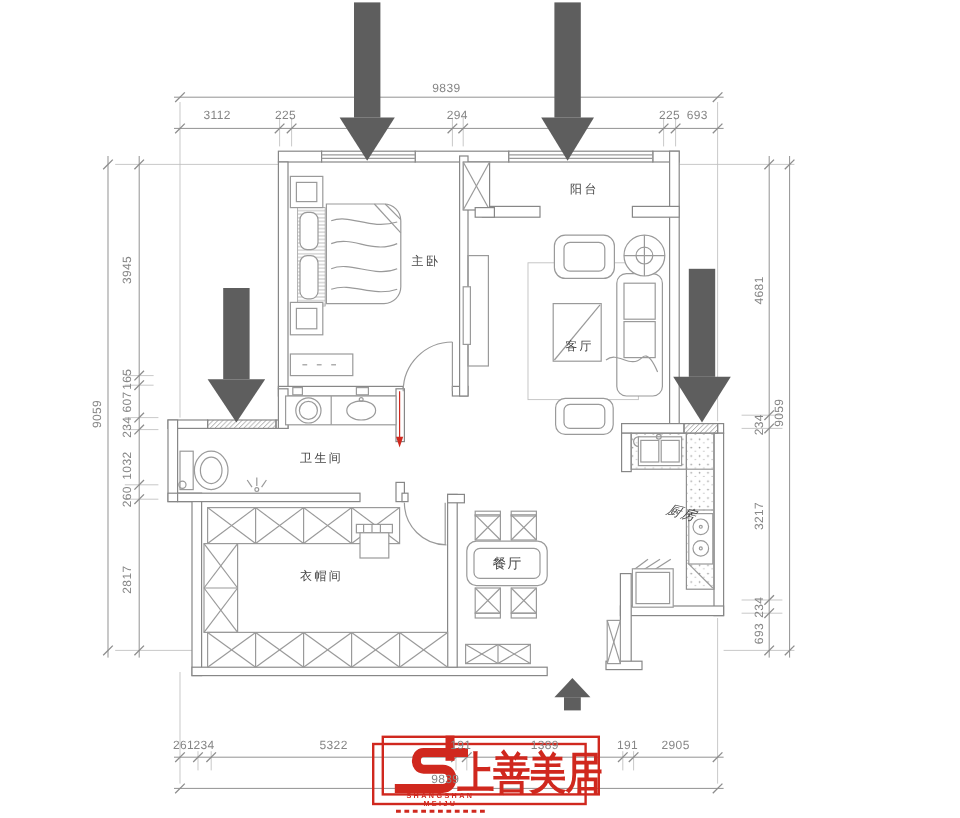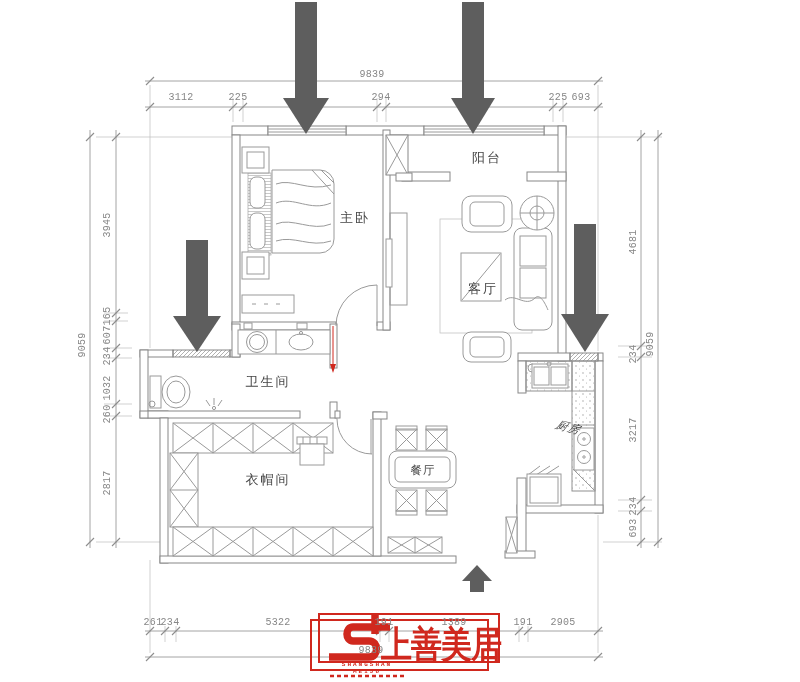--- a/index.html
+++ b/index.html
@@ -1,22 +1,22 @@
 <!DOCTYPE html>
 <html><head>
 <meta charset="utf-8">
 <style>
   html,body{margin:0;padding:0;background:#ffffff;}
   .stage{position:relative;width:800px;height:682px;background:#fff;overflow:hidden;
-         font-family:Liberation Mono, monospace;}
+         font-family:Liberation Sans, sans-serif;}
   .stage svg{position:absolute;left:0;top:0;}
   .lbl{position:absolute;transform:translate(-50%,-50%);white-space:nowrap;}
   .dim{font-size:10px;color:#868686;letter-spacing:.3px;}
   .dimv{transform:translate(-50%,-50%) rotate(-90deg);}
-  .room{font-size:13px;color:#454545;letter-spacing:2px;}
+  .room{font-size:10px;color:#454545;letter-spacing:2px;}
   .room.small{font-size:11.5px;letter-spacing:1px;}
   .room.kitchen{transform:translate(-50%,-50%) rotate(14deg) skewX(-24deg);}
   .logo-name{font-size:31px;font-weight:bold;color:#d0281e;letter-spacing:-1px;
              transform:translate(-50%,-50%) scaleY(1.18);}
   .logo-latin{font-size:6px;font-weight:bold;color:#d0281e;letter-spacing:2px;}
   
   .w{fill:#fff;stroke:#878787;stroke-width:1;}
   .f{fill:none;stroke:#9a9a9a;stroke-width:1;}
   .f2{fill:#fff;stroke:#9a9a9a;stroke-width:1;}
   .dl{stroke:#8d8d8d;stroke-width:.8;fill:none;}

